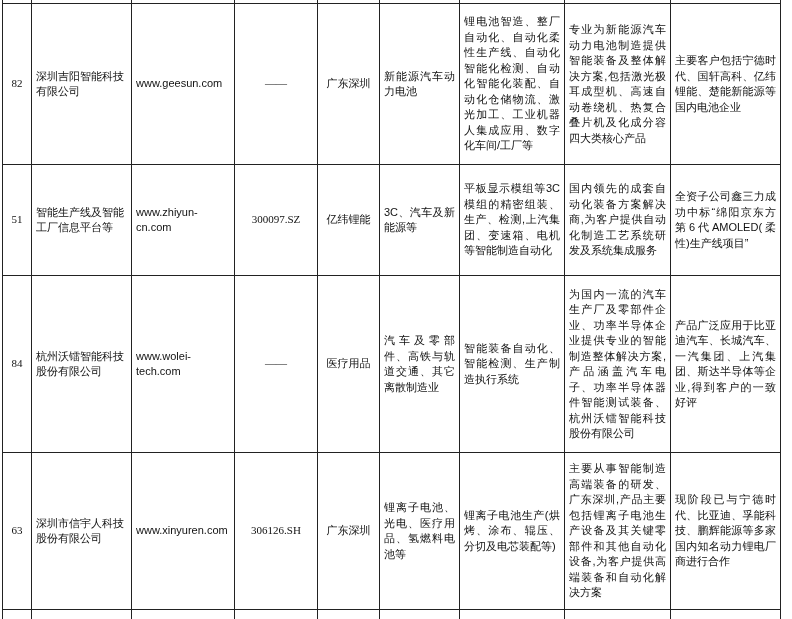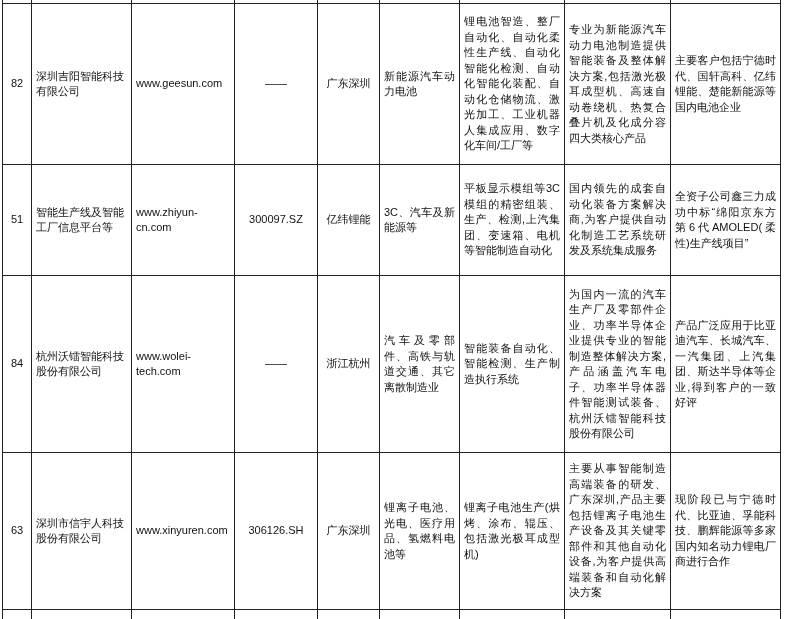--- a/index.html
+++ b/index.html
@@ -44,21 +44,21 @@
   col.c-desc     { width: 106px; }
   col.c-cust     { width: 110px; }
   
   tr.r-top { height: 4px; }
   tr.r-a   { height: 161px; }
   tr.r-b   { height: 111px; }
   tr.r-c   { height: 177px; }
   tr.r-d   { height: 157px; }
   tr.r-bot { height: 12px; }
   
-  td.center { text-align: center; }
+  td.center { text-align: center; font-family: Liberation Serif, serif; }
   td.left   { text-align: left; }
   td.justify {
     text-align: justify;
     text-justify: inter-ideograph;
   }
   td.latin { font-size: 11px; letter-spacing: 0; }
 </style>
 </head>
 <body>
 
@@ -110,35 +110,35 @@
         <td class="justify">平板显示模组等3C模组的精密组装、生产、检测,上汽集团、变速箱、电机等智能制造自动化</td>
         <td class="justify">国内领先的成套自动化装备方案解决商,为客户提供自动化制造工艺系统研发及系统集成服务</td>
         <td class="justify">全资子公司鑫三力成功中标“绵阳京东方第6代AMOLED(柔性)生产线项目”</td>
       </tr>
 
       <tr class="r-c">
         <td class="center">84</td>
         <td class="left">杭州沃镭智能科技股份有限公司</td>
         <td class="left latin">www.wolei-tech.com</td>
         <td class="center latin">——</td>
-        <td class="center">浙江杭州</td>
+        <td class="center">医疗用品</td>
         <td class="justify">汽车及零部件、高铁与轨道交通、其它离散制造业</td>
         <td class="justify">智能装备自动化、智能检测、生产制造执行系统</td>
         <td class="justify">为国内一流的汽车生产厂及零部件企业、功率半导体企业提供专业的智能制造整体解决方案,产品涵盖汽车电子、功率半导体器件智能测试装备、杭州沃镭智能科技股份有限公司</td>
         <td class="justify">产品广泛应用于比亚迪汽车、长城汽车、一汽集团、上汽集团、斯达半导体等企业,得到客户的一致好评</td>
       </tr>
 
       <tr class="r-d">
         <td class="center">63</td>
         <td class="left">深圳市信宇人科技股份有限公司</td>
         <td class="left latin">www.xinyuren.com</td>
         <td class="center latin">306126.SH</td>
         <td class="center">广东深圳</td>
         <td class="justify">锂离子电池、光电、医疗用品、氢燃料电池等</td>
-        <td class="justify">锂离子电池生产(烘烤、涂布、辊压、包括激光极耳成型机)</td>
+        <td class="justify">锂离子电池生产(烘烤、涂布、辊压、分切及电芯装配等)</td>
         <td class="justify">主要从事智能制造高端装备的研发、广东深圳,产品主要包括锂离子电池生产设备及其关键零部件和其他自动化设备,为客户提供高端装备和自动化解决方案</td>
         <td class="justify">现阶段已与宁德时代、比亚迪、孚能科技、鹏辉能源等多家国内知名动力锂电厂商进行合作</td>
       </tr>
 
       <tr class="r-bot">
         <td></td>
           <td></td>
           <td></td>
           <td></td>
           <td></td>

